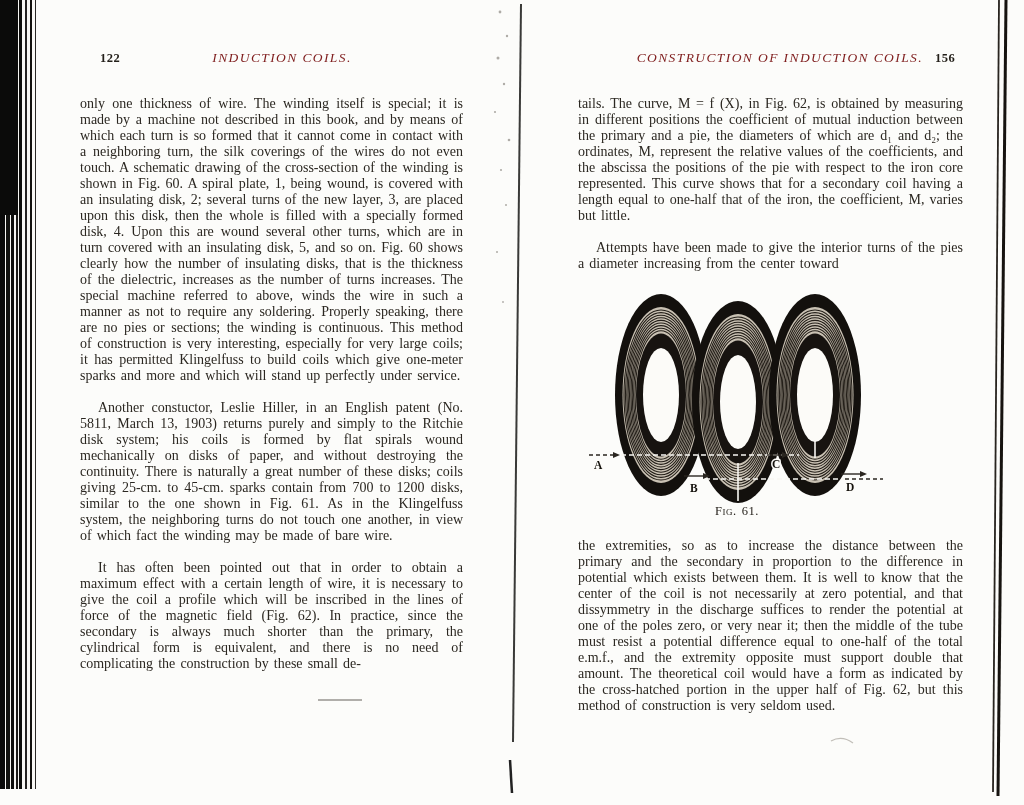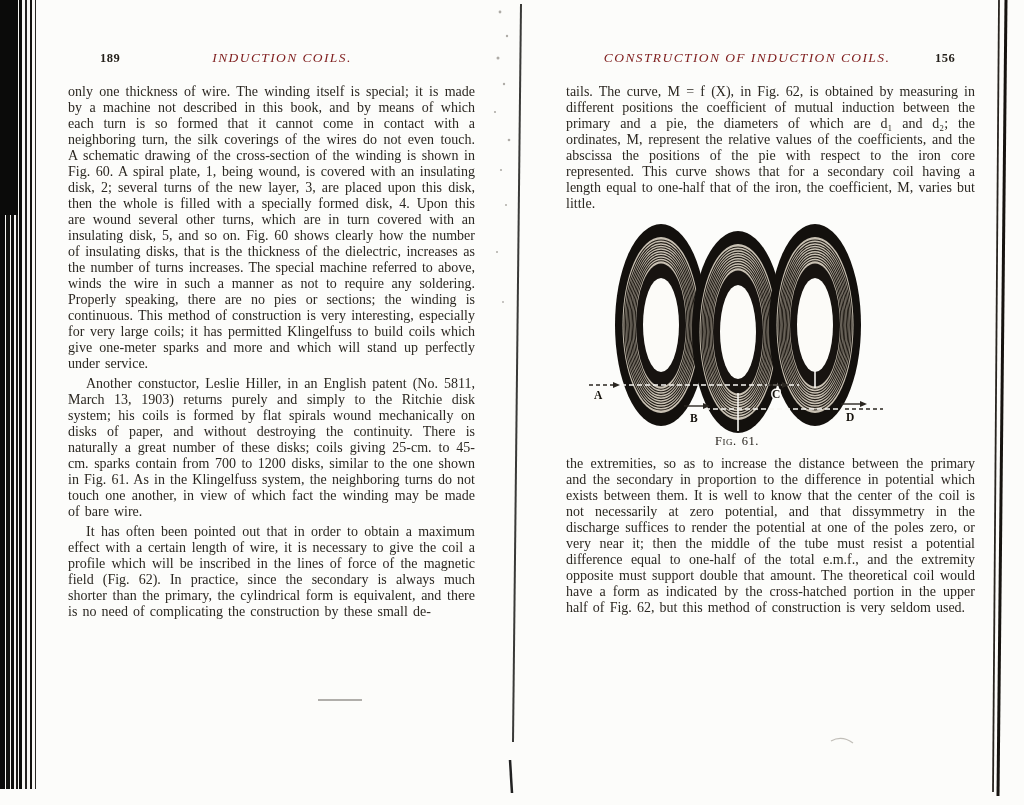--- a/index.html
+++ b/index.html
@@ -19,21 +19,21 @@
   .edge-left::before{
     content:'';position:absolute;left:0;top:0;width:18px;height:215px;background:#0b0b0a;
   }
   .artifacts{position:absolute;left:0;top:0;width:1024px;height:805px;pointer-events:none;}
   
   .pageno{position:absolute;top:51px;font-size:12.5px;font-weight:600;letter-spacing:.5px;color:#231f19;}
   .runtitle{position:absolute;top:50px;font-size:13.5px;font-style:italic;letter-spacing:1.4px;
     text-align:center;color:#7f1d1d;white-space:nowrap;}
   .body-block{position:absolute;top:80px;font-size:14px;line-height:16px;text-align:justify;
     word-spacing:1.6px;color:#2b2721;}
-  .body-block p{margin:4px;}
+  .body-block p{margin:16px;}
   .body-block p.indent{text-indent:18px;}
   
   .figwrap{position:relative;height:234px;margin:6px 0 2px 0;}
   .figwrap svg{position:absolute;left:25px;top:0;}
   .ring{fill:none;stroke:#241f19;stroke-width:1.1;}
   .dashwhite{stroke:#f8f6f2;stroke-width:1.7;stroke-dasharray:5 3;fill:none;}
   .dashdark{stroke:#2a2620;stroke-width:1.4;stroke-dasharray:4 3;fill:none;}
   .arrowline{stroke:#2a2620;stroke-width:1.4;fill:none;}
   .arrowhead{fill:#2a2620;}
   .figlabel{font-family:"Liberation Serif","DejaVu Serif",serif;font-weight:bold;font-size:11.5px;
@@ -67,34 +67,35 @@
       <circle cx="501" cy="170" r="1.1"></circle>
         <circle cx="506" cy="205" r="1"></circle>
       <circle cx="497" cy="252" r="1"></circle>
         <circle cx="503" cy="302" r="0.9"></circle>
     </g>
 
     <path d="M318 700 H 362" stroke="#55514a" stroke-width="1.5" opacity="0.6"></path>
     <path d="M831 741 Q 842 735 853 743" stroke="#8f8a82" stroke-width="1.2" fill="none" opacity="0.55"></path>
   </svg>
 
-  <span class="pageno" style="left:100px;">189</span>
+  <span class="pageno" style="left:100px;">122</span>
   <span class="runtitle" style="left:90px;width:384px;">INDUCTION COILS.</span>
 
   <div class="body-block" style="left:64px;width:415px;">
     <p>only one thickness of wire.  The winding itself is special; it is made by a machine not described in this book, and by means of which each turn is so formed that it cannot come in contact with a neighboring turn, the silk coverings of the wires do not even touch.  A schematic drawing of the cross-section of the winding is shown in Fig. 60.  A spiral plate, 1, being wound, is covered with an insulating disk, 2; several turns of the new layer, 3, are placed upon this disk, then the whole is filled with a specially formed disk, 4.  Upon this are wound several other turns, which are in turn covered with an insulating disk, 5, and so on.  Fig. 60 shows clearly how the number of insulating disks, that is the thickness of the dielectric, increases as the number of turns increases.  The special machine referred to above, winds the wire in such a manner as not to require any soldering.  Properly speaking, there are no pies or sections; the winding is continuous.  This method of construction is very interesting, especially for very large coils; it has permitted Klingelfuss to build coils which give one-meter sparks and more and which will stand up perfectly under service.</p>
     <p class="indent">Another constuctor, Leslie Hiller, in an English patent (No. 5811, March 13, 1903) returns purely and simply to the Ritchie disk system; his coils is formed by flat spirals wound mechanically on disks of paper, and without destroying the continuity.  There is naturally a great number of these disks; coils giving 25-cm. to 45-cm. sparks contain from 700 to 1200 disks, similar to the one shown in Fig. 61.  As in the Klingelfuss system, the neighboring turns do not touch one another, in view of which fact the winding may be made of bare wire.</p>
     <p class="indent">It has often been pointed out that in order to obtain a maximum effect with a certain length of wire, it is necessary to give the coil a profile which will be inscribed in the lines of force of the magnetic field (Fig. 62).  In practice, since the secondary is always much shorter than the primary, the cylindrical form is equivalent, and there is no need of complicating the construction by these small de-</p>
   </div>
 
-  <span class="runtitle" style="left:545px;width:404px;">CONSTRUCTION OF INDUCTION COILS.</span>
+  <span class="runtitle" style="left:519px;width:404px;text-align:right;">CONSTRUCTION OF INDUCTION COILS.</span>
   <span class="pageno" style="left:935px;">156</span>
 
   <div class="body-block" style="left:562px;width:417px;">
     <p>tails.  The curve, M = f (X), in Fig. 62, is obtained by measuring in different positions the coefficient of mutual induction between the primary and a pie, the diameters of which are d₁ and d₂; the ordinates, M, represent the relative values of the coefficients, and the abscissa the positions of the pie with respect to the iron core represented. This curve shows that for a secondary coil having a length equal to one-half that of the iron, the coefficient, M, varies but little.</p>
+    <p class="indent">Attempts have been made to give the interior turns of the pies a diameter increasing from the center toward</p>
 
     <div class="figwrap">
       <svg width="300" height="234" viewBox="0 0 300 234">
         <defs>
           <g id="coil">
             <ellipse rx="46" ry="101" fill="#13100d"></ellipse>
             <ellipse rx="38.5" ry="88" fill="#c9c1b3"></ellipse>
             <ellipse class="ring" rx="37" ry="85"></ellipse>
             <ellipse class="ring" rx="35.6" ry="82.4"></ellipse>
             <ellipse class="ring" rx="34.2" ry="79.8"></ellipse>

